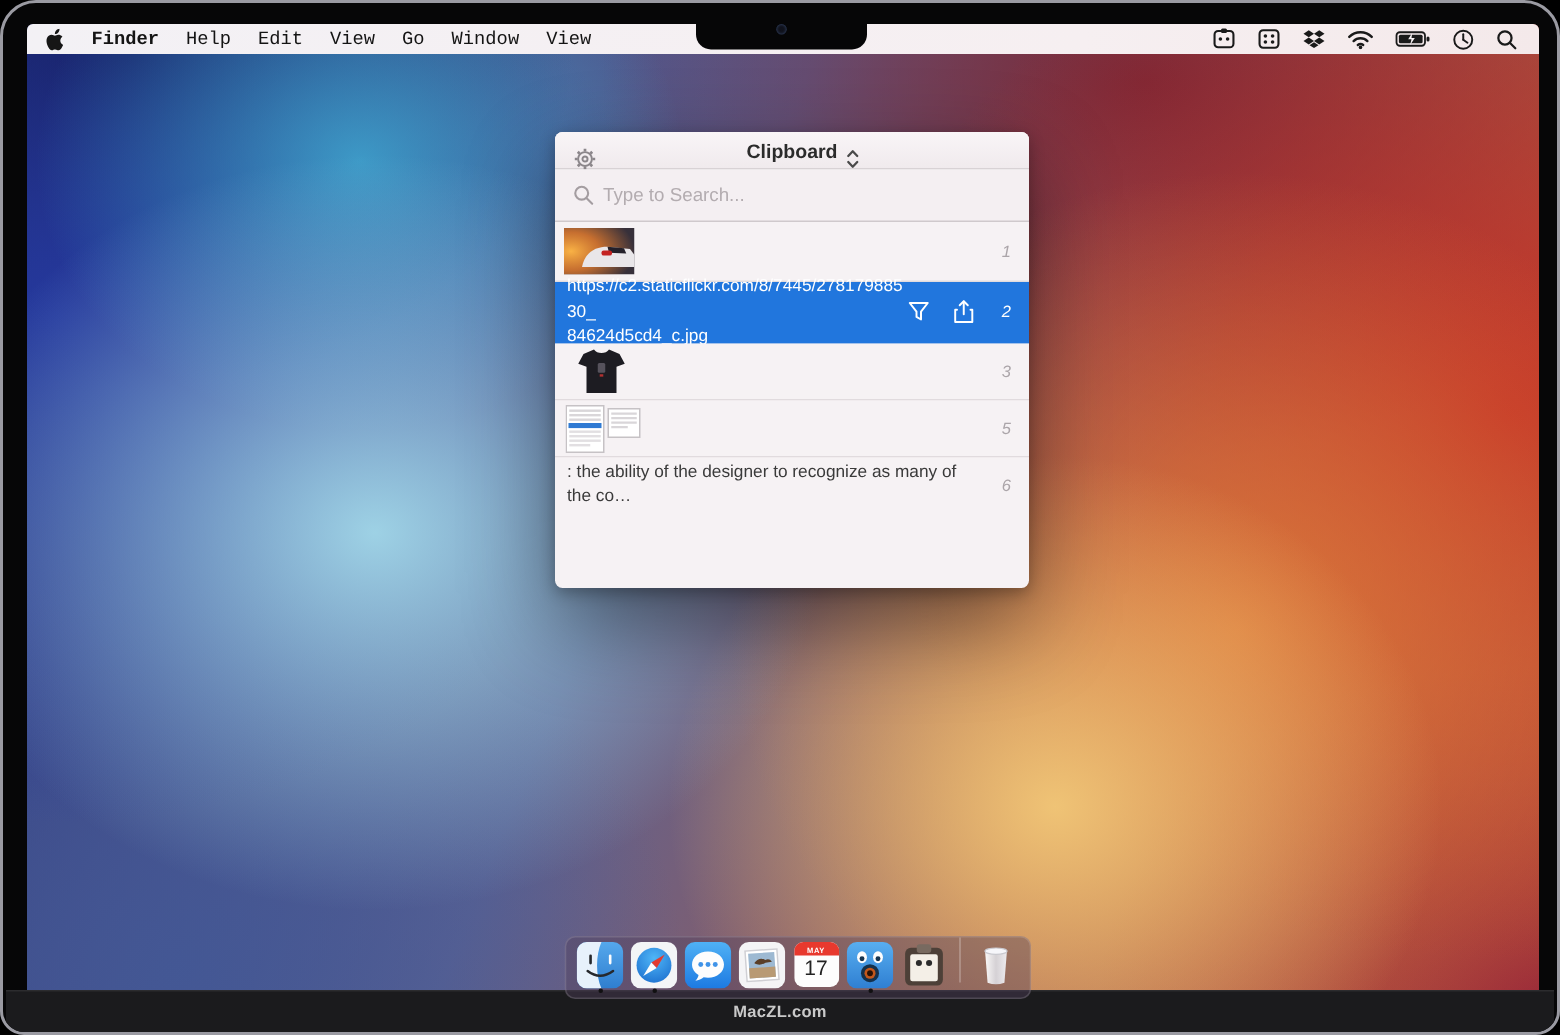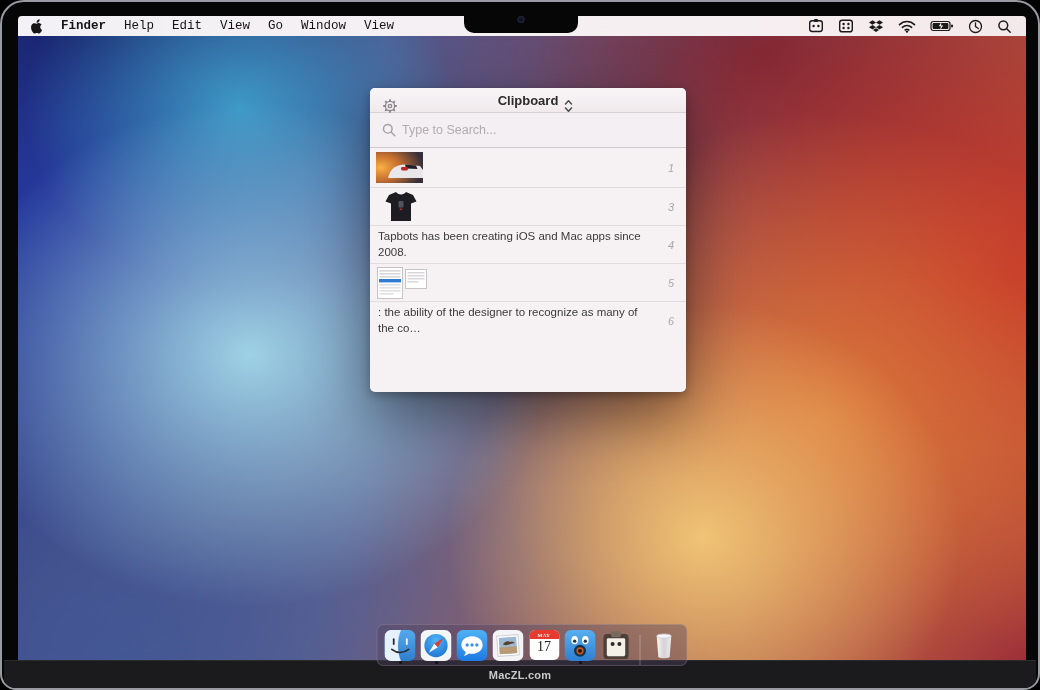--- a/index.html
+++ b/index.html
@@ -70,21 +70,21 @@
   .row-selected .num { color:#fff; }
 
   .thumb { display:block; }
   .row-url-text { padding-left:8px; width:238px; color:#fff; line-height:1.45; font-size:11.5px; word-break:break-all; }
   .row-text { padding-left:8px; padding-right:40px; color:#3a3a3a; line-height:1.35; }
   .sel-icons { position:absolute; right:36px; top:50%; transform:translateY(-50%); display:flex; gap:15px; align-items:center; }
 
   
   .dock { position:absolute; left:50%; bottom:2px; transform:translateX(calc(-50% + 10px));
           height:42px; background:rgba(82,64,94,.42); border:1px solid rgba(255,255,255,.14);
-          border-radius:7px; display:flex; align-items:flex-end; padding:0 6px; gap:3px; z-index:4;font-family:Liberation Serif, serif; }
+          border-radius:7px; display:flex; align-items:flex-start; padding:0 6px; gap:3px; z-index:4; }
   .dock-app { position:relative; width:33px; height:38px; display:flex; align-items:flex-start; justify-content:center; padding-top:3px; }
   .dock-app svg { display:block; }
   .run-dot { position:absolute; bottom:1px; left:50%; transform:translateX(-50%);
              width:3px; height:3px; border-radius:50%; background:rgba(15,15,15,.95); }
   .dock-sep { width:1px; height:30px; background:rgba(255,255,255,.3); margin:0 4px; }
 
   .cal-month { position:absolute; top:2.5px; left:0; right:0; text-align:center; font-size:5px; font-weight:bold; color:#fff; letter-spacing:.5px; }
   .cal-day { position:absolute; top:9px; left:0; right:0; text-align:center; font-size:14px; color:#222; }
   .calendar-body { position:relative; width:30px; height:30px; }
 </style>
@@ -216,34 +216,47 @@
           </defs>
           <rect width="47" height="31" fill="#37303a"></rect>
           <rect width="47" height="31" fill="url(#sun)"></rect>
           <path d="M12 26 C14 16 21 12.5 29 12.5 L44 14 L47 18 L47 26 Z" fill="#e9e6e9"></path>
           <path d="M29 12.5 40 13.5 41.5 17 30 16.5 Z" fill="#24202a"></path>
           <rect x="25" y="15" width="7" height="3.4" rx="1.4" fill="#c42222"></rect>
         </svg>
         <span class="num">1</span>
       </div>
 
+      <div class="row row-selected" style="height:41px;">
+        <div class="row-url-text">
+          <div>https://c2.staticflickr.com/8/7445/27817988530_</div>
+          <div>84624d5cd4_c.jpg</div>
+        </div>
+        <div class="sel-icons">
+          <svg width="15" height="15" viewBox="0 0 15 15" fill="none" stroke="#fff" stroke-width="1.3" stroke-linejoin="round">
+            <path d="M1.5 1.5 13.5 1.5 9 7.2 9 12.5 6 10.8 6 7.2 Z"></path>
+          </svg>
+          <svg width="15" height="17" viewBox="0 0 15 17" fill="none" stroke="#fff" stroke-width="1.3" stroke-linecap="round" stroke-linejoin="round">
+            <path d="M3 7 1.8 7 1.8 15.2 13.2 15.2 13.2 7 12 7"></path>
+            <path d="M7.5 1.5 7.5 10"></path>
+            <path d="M4.8 4 7.5 1.3 10.2 4"></path>
+          </svg>
+        </div>
+        <span class="num">2</span>
+      </div>
 
       <div class="row" style="height:38px;">
         <svg class="thumb" style="margin-left:10px;" width="42" height="34" viewBox="0 0 42 34">
           <path d="M26 2 L33 5 L36.5 11.5 L31 13.5 L31 31 L11 31 L11 13.5 L5.5 11.5 L9 5 L16 2 C18 5.2 24 5.2 26 2 Z" fill="#1d1c22"></path>
           <rect x="18.5" y="11" width="5" height="6.5" rx="1" fill="#56525c"></rect>
           <rect x="19.8" y="18.5" width="2.4" height="1.6" fill="#b03030"></rect>
         </svg>
         <span class="num">3</span>
       </div>
 
-      <div class="row" style="height:38px;">
-        <div class="row-text">Tapbots has been creating iOS and Mac apps since 2008.</div>
-        <span class="num">4</span>
-      </div>
 
       <div class="row" style="height:38px;">
         <svg class="thumb" style="margin-left:7px;" width="52" height="32" viewBox="0 0 52 32">
           <rect x="0.5" y="0.5" width="25" height="31" fill="#fff" stroke="#c6c2c5"></rect>
           <rect x="2.5" y="3" width="21" height="1.6" fill="#d9d6d9"></rect>
           <rect x="2.5" y="6" width="21" height="1.6" fill="#d9d6d9"></rect>
           <rect x="2.5" y="9" width="21" height="1.6" fill="#d9d6d9"></rect>
           <rect x="2" y="12" width="22" height="3.4" fill="#2f7ad3"></rect>
           <rect x="2.5" y="17" width="21" height="1.6" fill="#e2dfe2"></rect>
           <rect x="2.5" y="20" width="21" height="1.6" fill="#e2dfe2"></rect>

